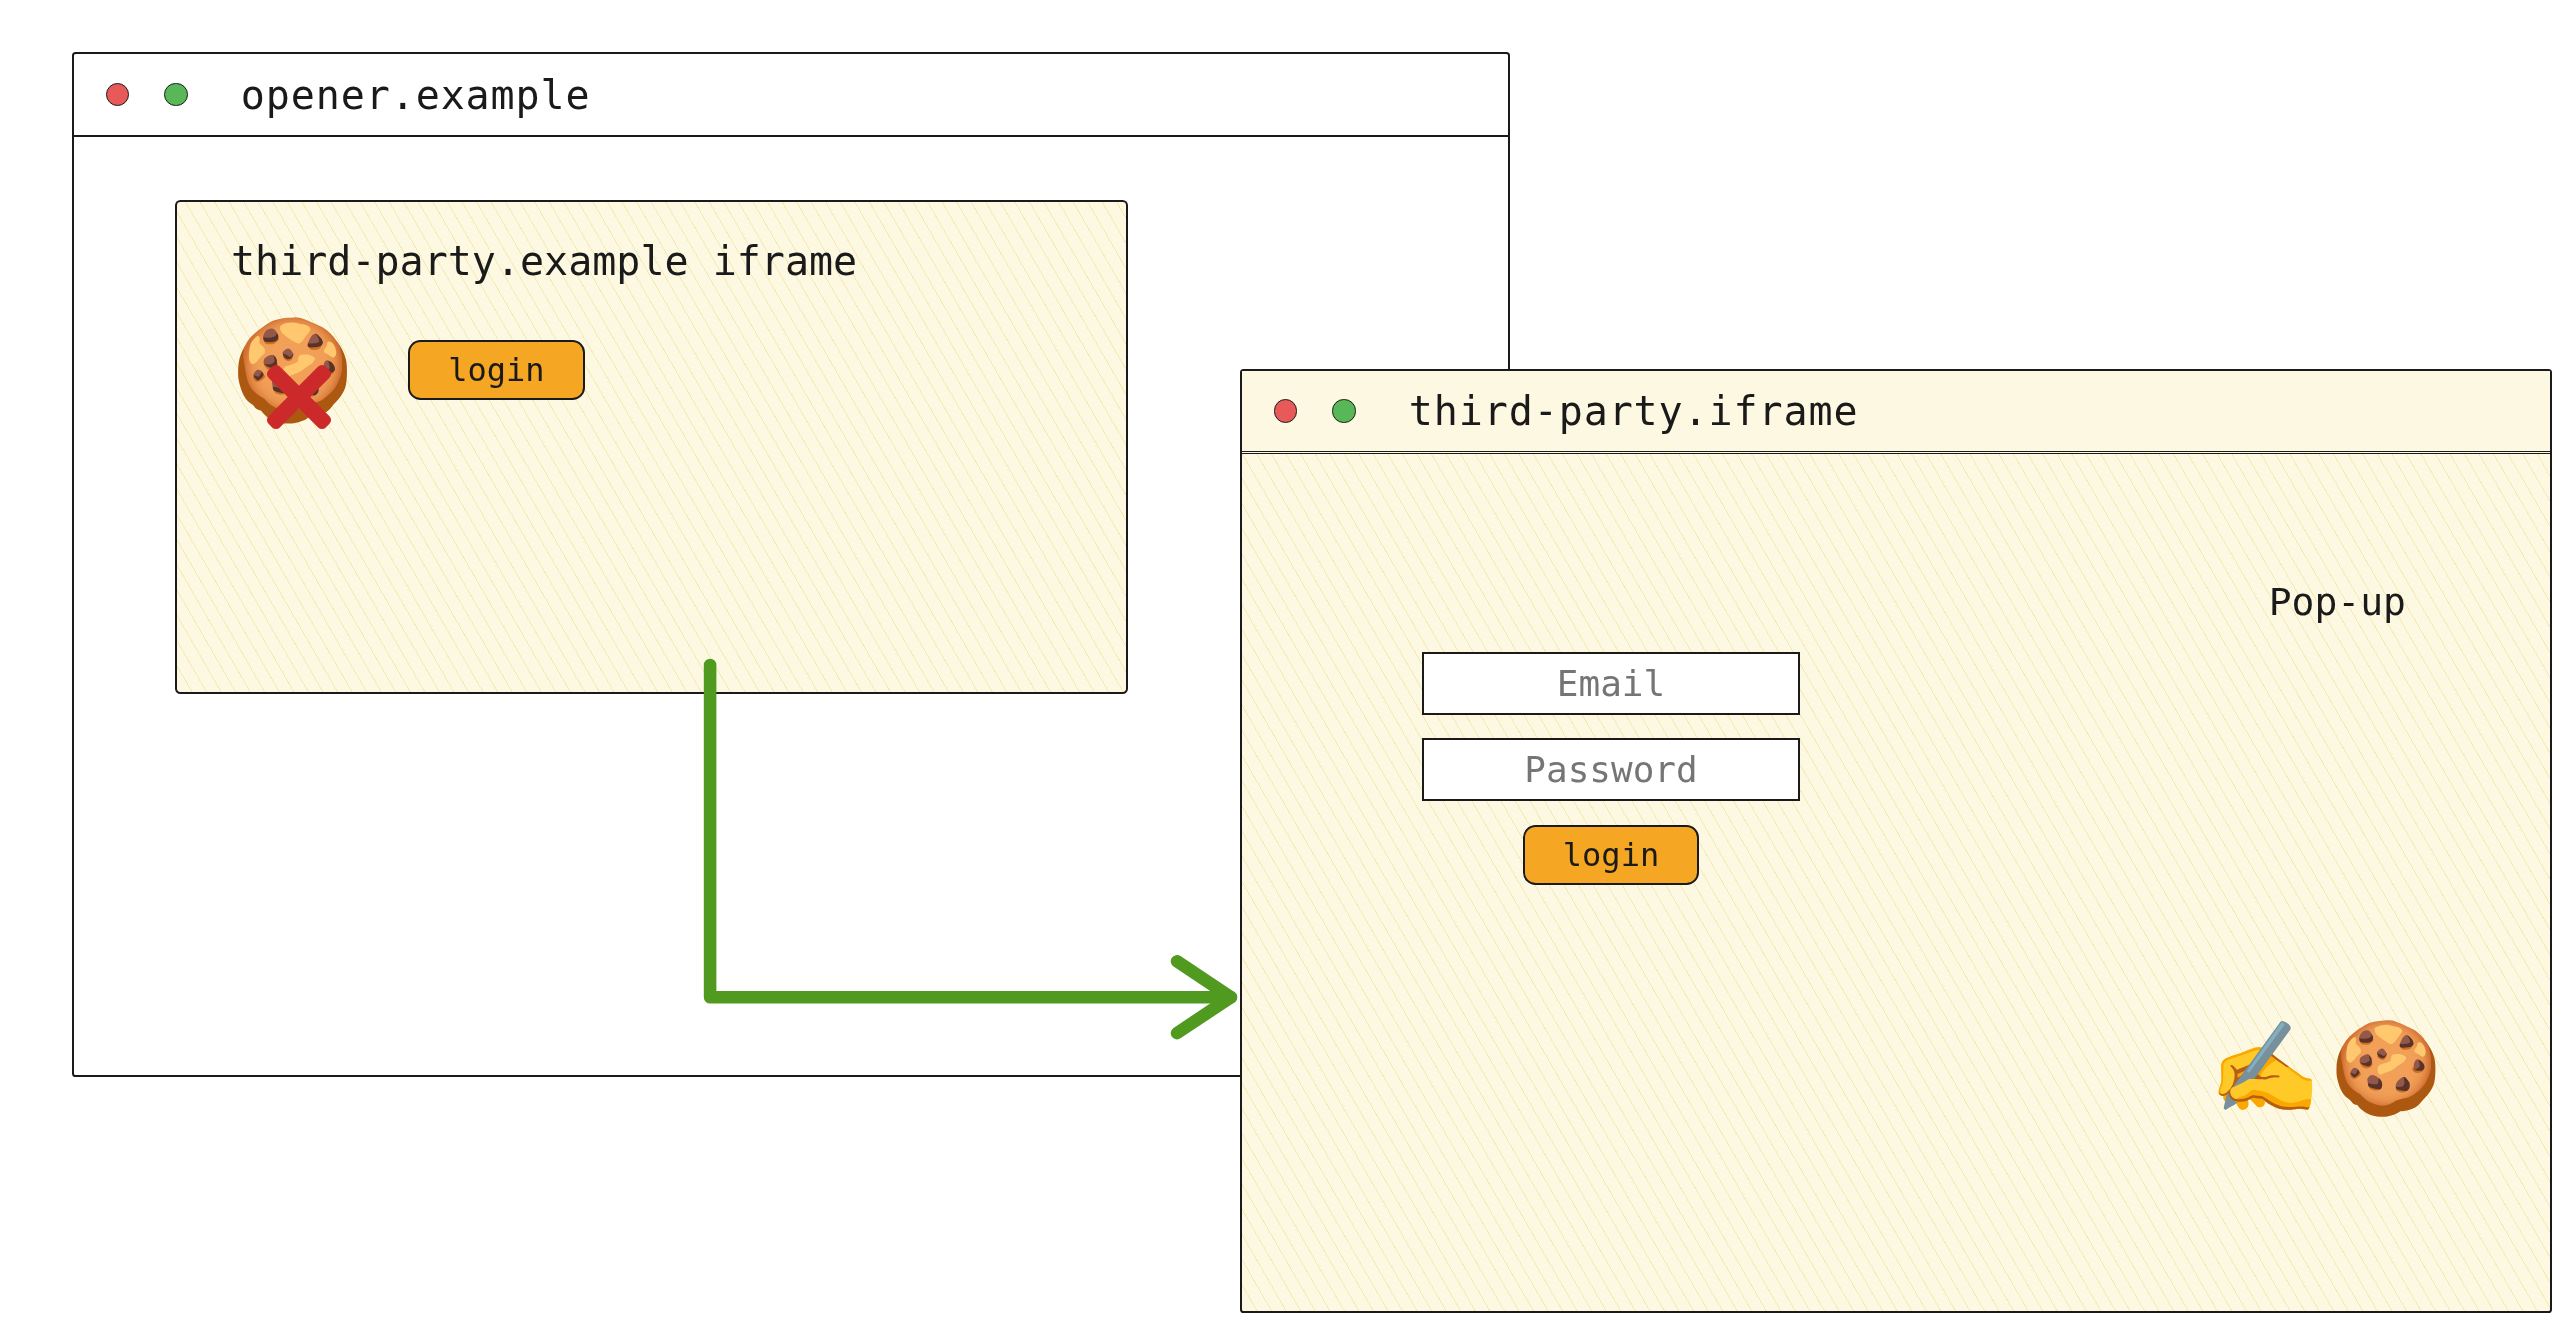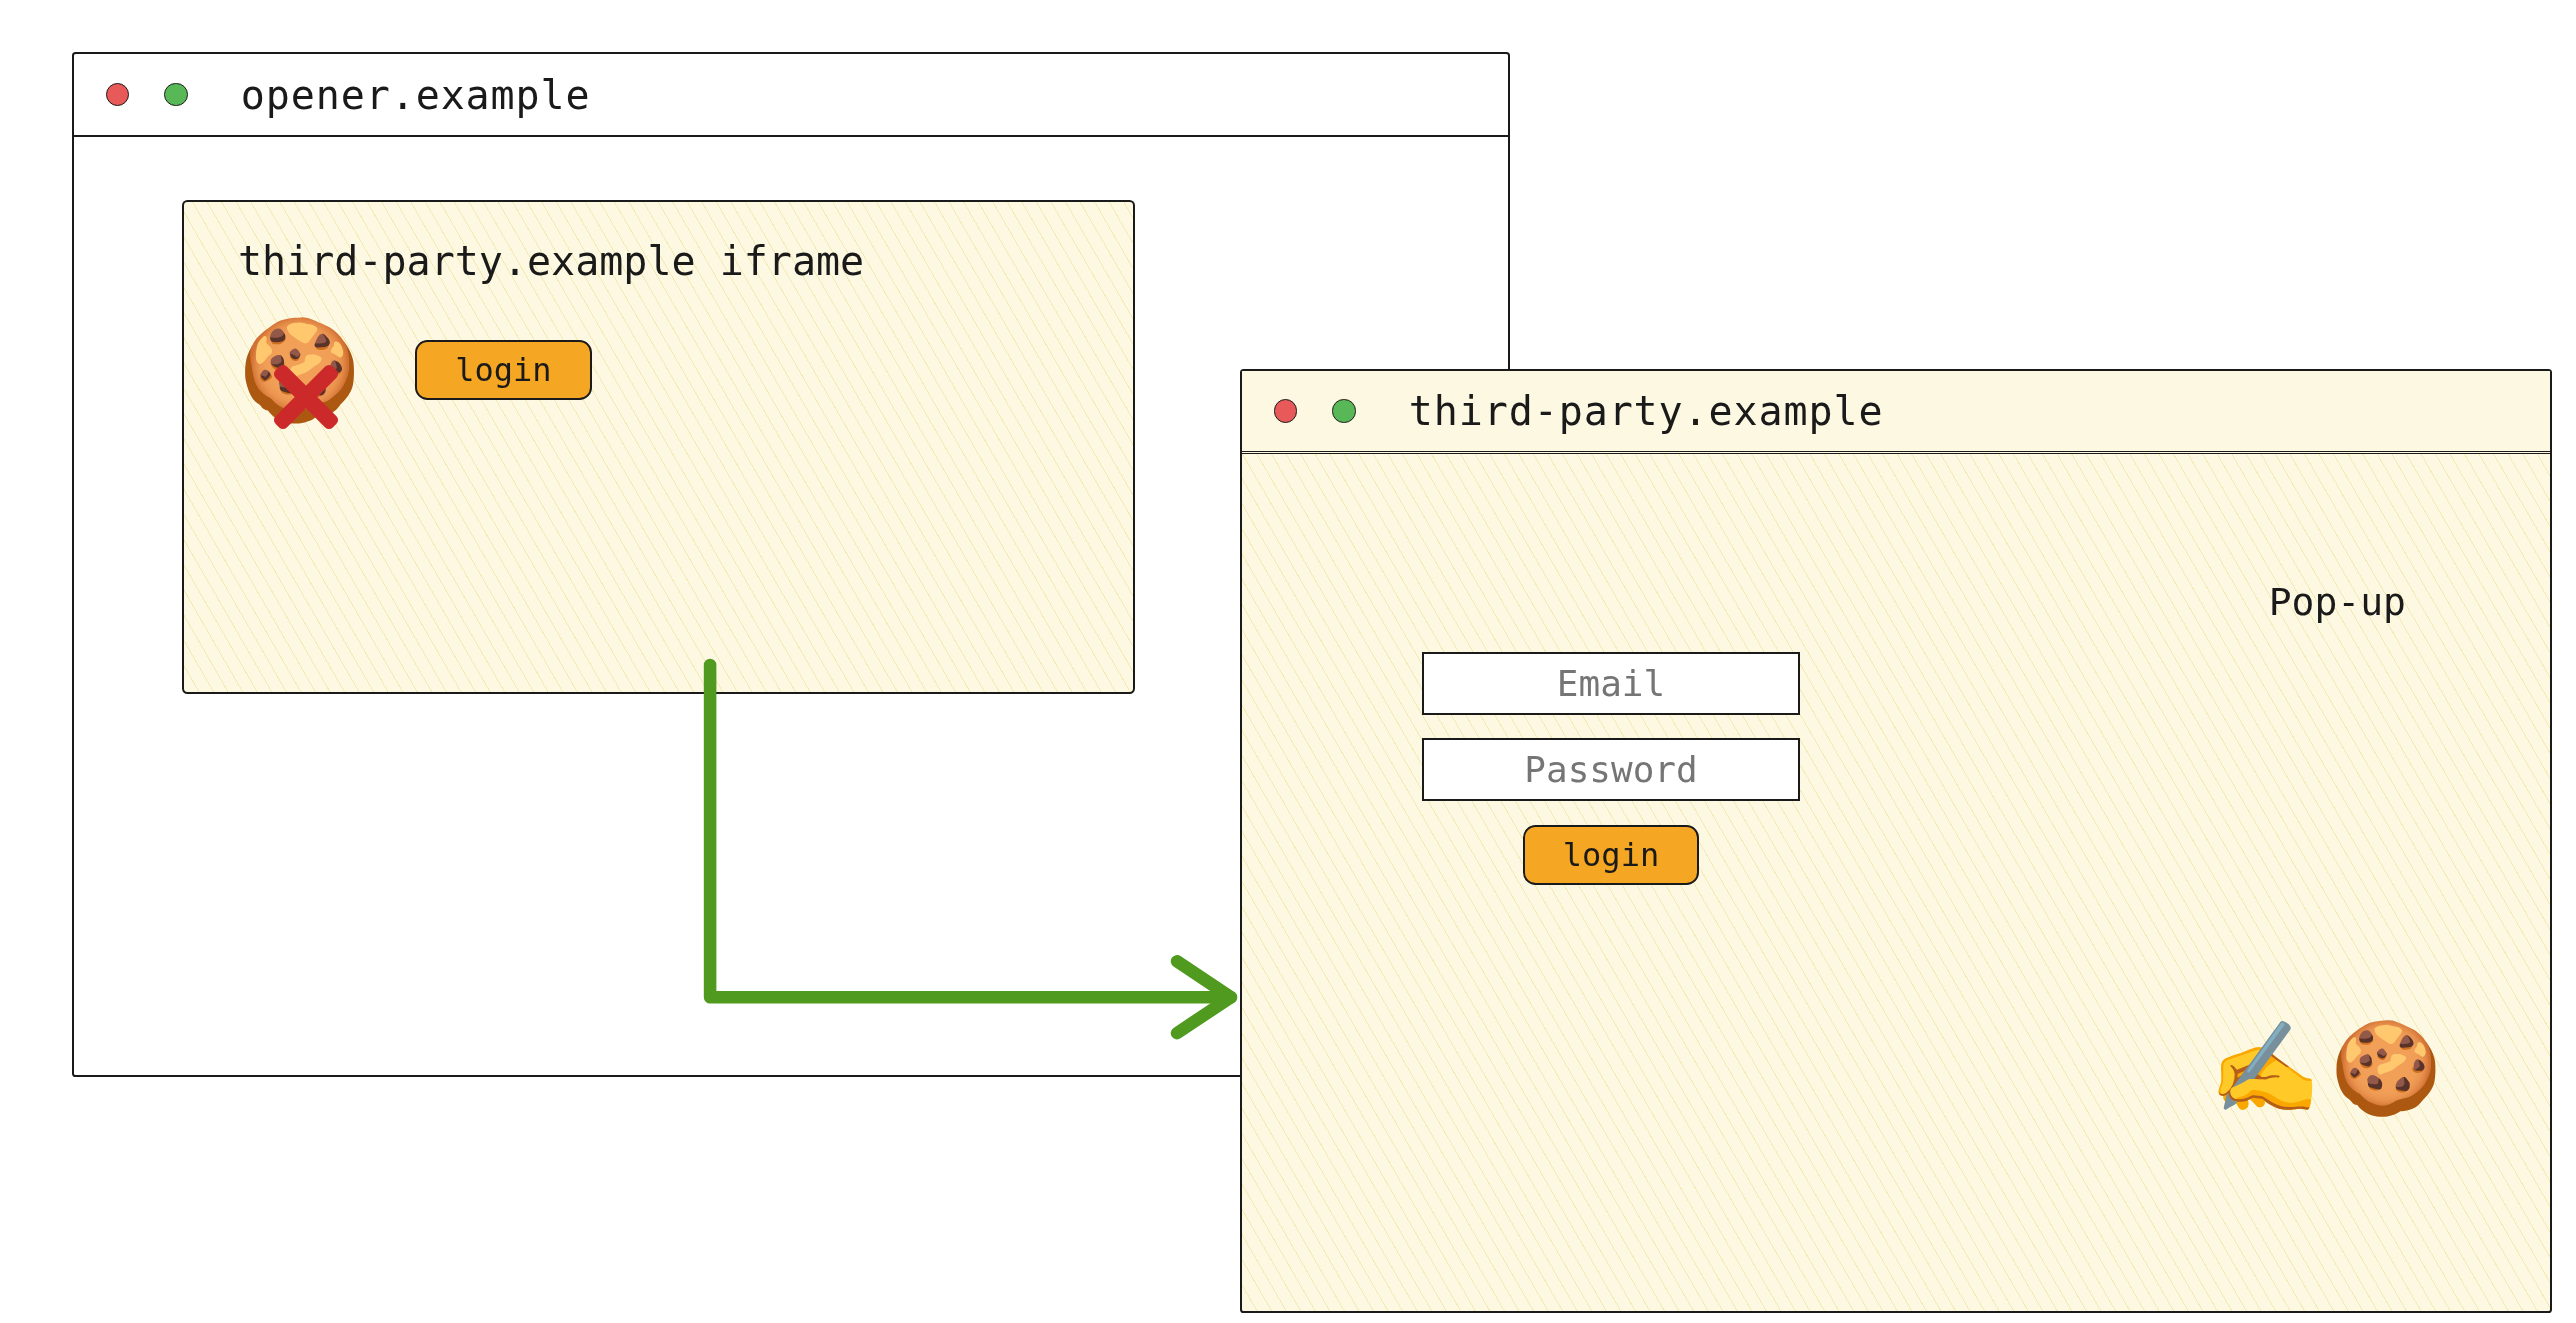--- a/index.html
+++ b/index.html
@@ -102,21 +102,21 @@
 <div class="canvas">
 
   <div class="window" style="left:36px; top:16px; width:1438px; height:1025px;">
     <div class="titlebar">
       <span class="dot red"></span>
       <span class="dot green"></span>
       <span class="title">opener.example</span>
     </div>
     <div class="body">
 
-      <div class="iframe-box hatched" style="left:108px; top:63px; width:953px; height:494px;">
+      <div class="iframe-box hatched" style="left:101px; top:63px; width:953px; height:494px;">
         <div class="iframe-title">third-party.example iframe</div>
 
         <div class="cookie-row">
           <div style="position:relative;">
             <span class="emoji">🍪</span>
             <span class="cross" style="left:27px; top:36px;"></span>
           </div>
           <button class="btn">login</button>
         </div>
       </div>
@@ -127,21 +127,21 @@
     <g fill="none" stroke="#4f9a1f" stroke-width="14" stroke-linecap="round" stroke-linejoin="round">
       <path d="M50 10 L50 380 L630 380"></path>
       <path d="M630 380 L570 340 M630 380 L570 420"></path>
     </g>
   </svg>
 
   <div class="window hatched" style="left:1204px; top:333px; width:1312px; height:944px;">
     <div class="titlebar titlebar-under" style="background:#fdf8e1;">
       <span class="dot red"></span>
       <span class="dot green"></span>
-      <span class="title">third-party.example</span>
+      <span class="title">third-party.iframe</span>
     </div>
     <div class="body">
 
       <span class="popup-label" style="right:144px; top:126px;">Pop-up</span>
 
       <div style="position:absolute; left:180px; top:198px; display:flex; flex-direction:column; gap:23.4px; align-items:center;">
         <input class="input" placeholder="Email" style="">
         <input class="input" type="password" placeholder="Password" style="">
         <button class="btn">login</button>
       </div>

